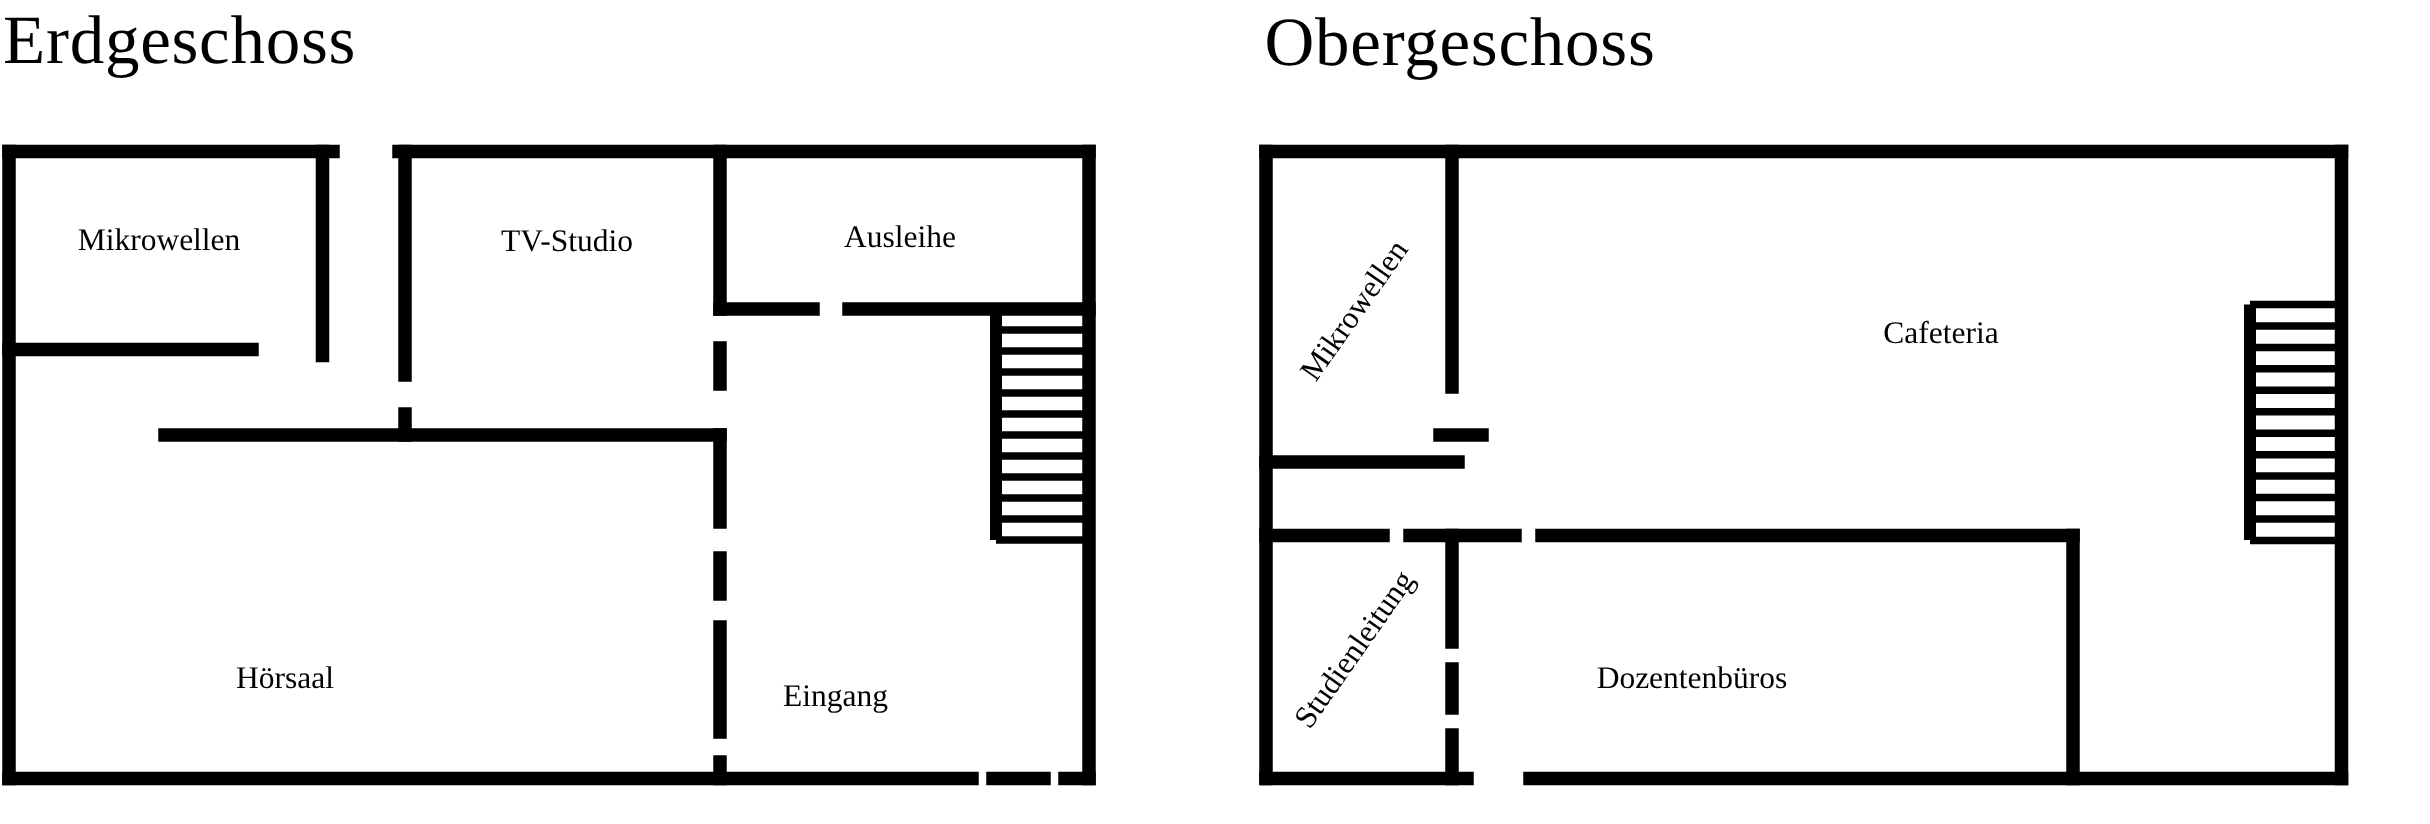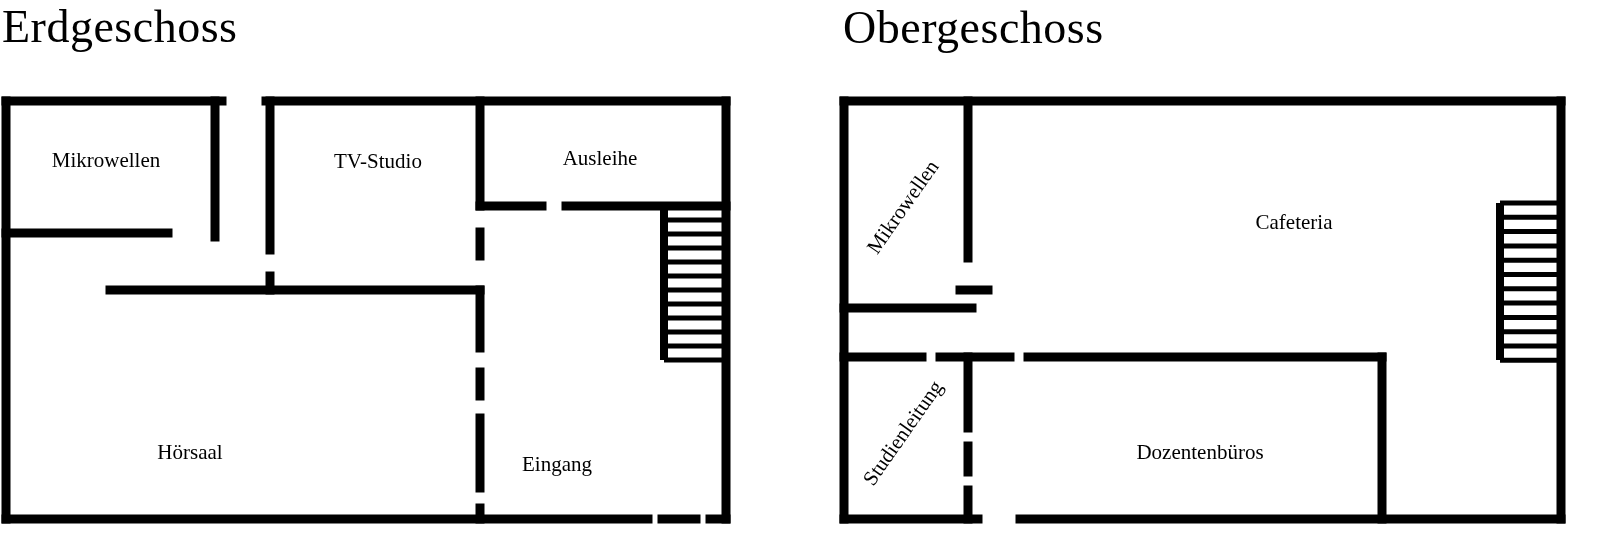--- a/index.html
+++ b/index.html
@@ -138,15 +138,15 @@
 
   <div class="room-label" style="left:106px; top:160px;">Mikrowellen</div>
   <div class="room-label" style="left:378px; top:161px;">TV-Studio</div>
   <div class="room-label" style="left:600px; top:158px;">Ausleihe</div>
   <div class="room-label" style="left:190px; top:452px;">Hörsaal</div>
   <div class="room-label" style="left:557px; top:464px;">Eingang</div>
 
   <div class="room-label rot" style="left:903px; top:207px;">Mikrowellen</div>
   <div class="room-label" style="left:1294px; top:222px;">Cafeteria</div>
   <div class="room-label rot" style="left:903px; top:433px;">Studienleitung</div>
-  <div class="room-label" style="left:1200px; top:452px;text-align:right;">Dozentenbüros</div>
+  <div class="room-label" style="left:1128px; top:452px;text-align:right;">Dozentenbüros</div>
 
 </div>
 
 </body></html>

